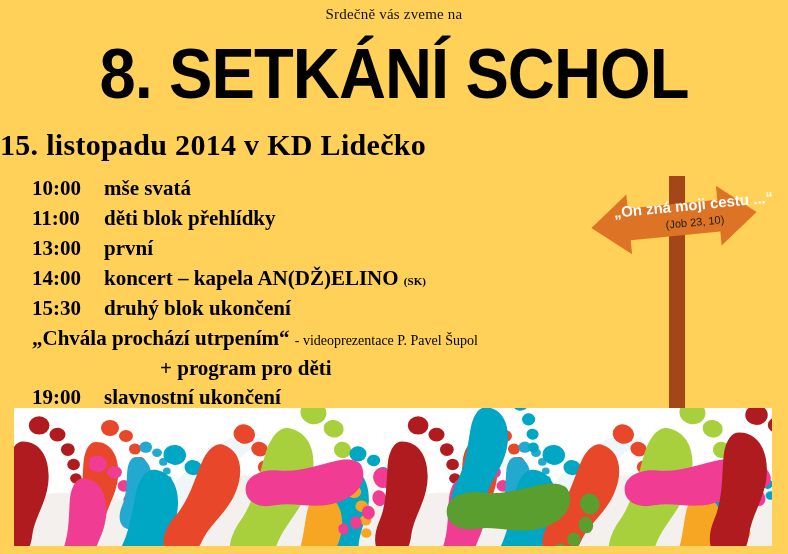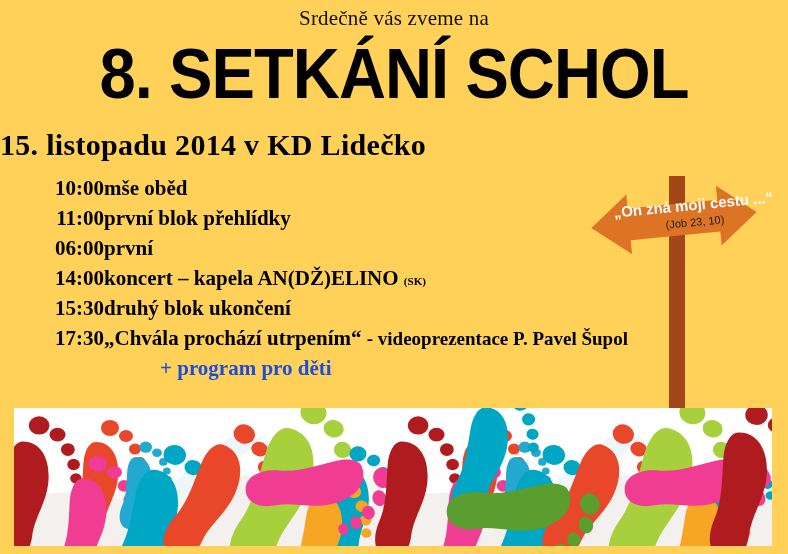--- a/index.html
+++ b/index.html
@@ -21,21 +21,21 @@
   }
 
   
   .invite-line {
     position: absolute;
     top: 6px;
     left: 0;
     width: 788px;
     text-align: center;
     font-family: "Liberation Serif", serif;
-    font-size: 21px;
+    font-size: 15px;
     color: #111;
     letter-spacing: .2px;
   }
   .main-title {
     position: absolute;
     top: 38px;
     left: 0;
     width: 788px;
     text-align: center;
     font-family: "Liberation Sans", sans-serif;
@@ -76,38 +76,37 @@
     font-weight: bold;
     font-size: 21px;
     color: #000;
     white-space: nowrap;
   }
   .sched-row.gap-above { }
   .sched-time {
     width: 72px;
     flex: 0 0 72px;
     font-weight: bold;
-    text-align: right;
   }
   .sched-desc { font-weight: bold; }
   .sched-desc .sk {
     font-size: 11px;
     font-weight: bold;
   }
   .sched-desc .small-note {
-    font-size: 19px;
-    font-weight: bold;
+    font-size: 14px;
+    font-weight: normal;
   }
   .sched-cont {
     margin: 1px 0 4px 0;
     padding-left: 128px;
     font-family: "Liberation Serif", serif;
     font-weight: bold;
     font-size: 21px;
-    color: #1d4ed8;
+    color: #000000;
   }
 
   
   .signpost {
     position: absolute;
     left: 560px;
     top: 172px;
     width: 228px;
     height: 240px;
     pointer-events: none;
@@ -157,56 +156,59 @@
   <div class="invite-line">Srdečně vás zveme na</div>
 
   <div class="main-title">8. SETKÁNÍ SCHOL</div>
 
   <div class="subtitle">15. listopadu 2014 v KD Lidečko</div>
 
   <div class="schedule">
 
     <div class="sched-row">
       <span class="sched-time">10:00</span>
-      <span class="sched-desc">mše oběd</span>
+      <span class="sched-desc">mše svatá</span>
     </div>
 
     <div class="sched-row">
       <span class="sched-time">11:00</span>
-      <span class="sched-desc">první blok přehlídky</span>
-    </div>
-
-    <div class="sched-row">
-      <span class="sched-time">06:00</span>
+      <span class="sched-desc">děti blok přehlídky</span>
+    </div>
+
+    <div class="sched-row">
+      <span class="sched-time">13:00</span>
       <span class="sched-desc">první</span>
     </div>
 
     <div class="sched-row gap-above">
       <span class="sched-time">14:00</span>
       <span class="sched-desc">
         <span>koncert – kapela AN(DŽ)ELINO</span>
         <span class="sk">(SK)</span>
       </span>
     </div>
 
     <div class="sched-row">
       <span class="sched-time">15:30</span>
       <span class="sched-desc">druhý blok ukončení</span>
     </div>
 
     <div class="sched-row">
-      <span class="sched-time">17:30</span>
       <span class="sched-desc">
         <span>„Chvála prochází utrpením“</span>
         <span class="small-note">- videoprezentace P. Pavel Šupol</span>
       </span>
     </div>
 
     <div class="sched-cont">+ program pro děti</div>
 
+    <div class="sched-row">
+      <span class="sched-time">19:00</span>
+      <span class="sched-desc">slavnostní ukončení</span>
+    </div>
 
   </div>
 
   <div class="signpost">
     <svg width="228" height="240" viewBox="0 0 228 240">
 
       <rect x="109" y="4" width="16" height="236" fill="#a5461a"></rect>
 
       <g transform="rotate(-5.5 114 48)">
         <path d="M 69 18 L 31 48 L 69 78 L 69 64 L 159 64 L 159 78 L 197 48 L 159 18 L 159 32 L 69 32 Z" fill="#dd7324"></path>

